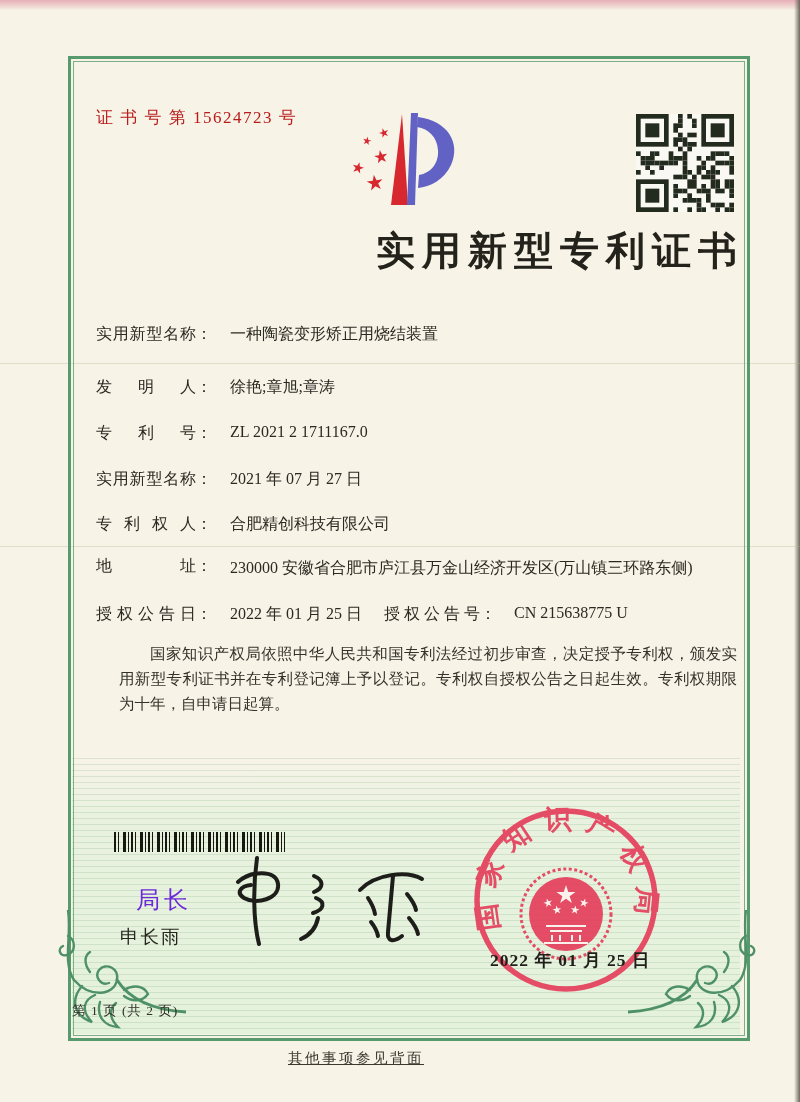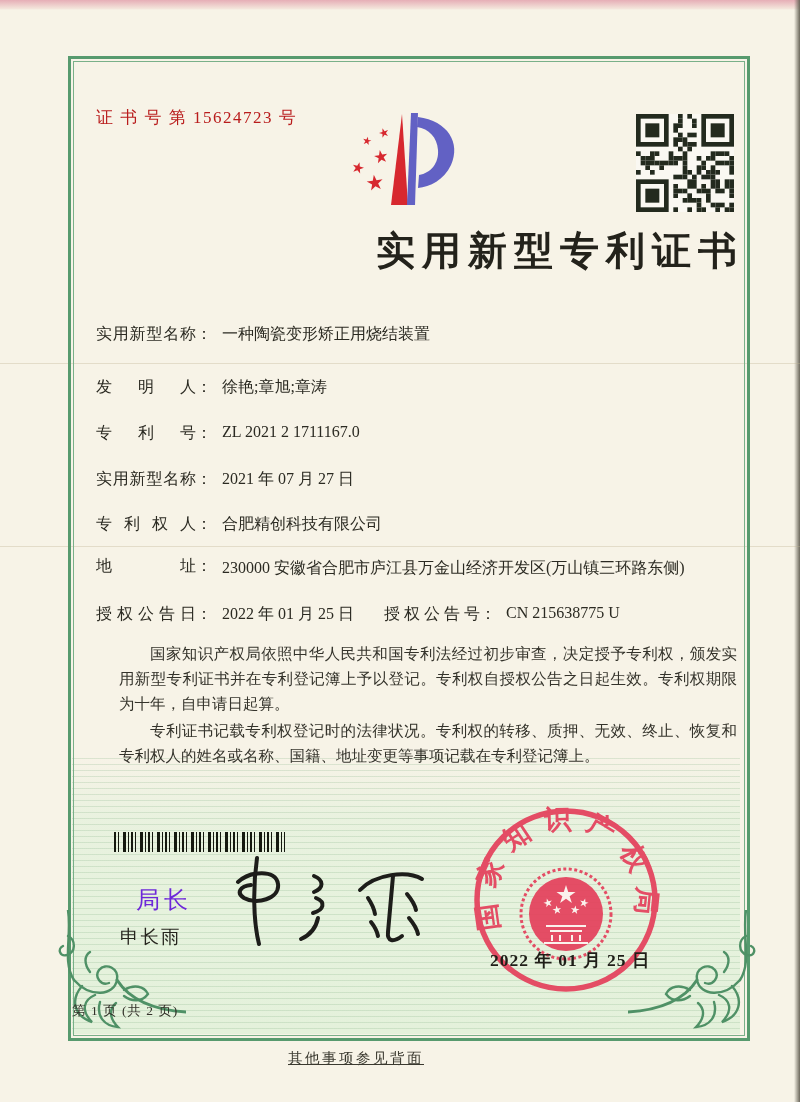--- a/index.html
+++ b/index.html
@@ -28,21 +28,21 @@
       linear-gradient(180deg,rgba(228,241,220,0) 0,rgba(228,241,220,.75) 22%,#e6f2dd 55%,#e4f1db 100%);}
 
   .txt{position:absolute;white-space:nowrap;}
   .cert-no{left:96px;top:106px;font-size:17px;letter-spacing:1.5px;color:#b91c1c;}
   .title{left:72px;top:224px;width:672px;text-align:right;font-size:39px;
     font-weight:600;letter-spacing:7px;color:#23221b;white-space:nowrap;}
 
   .frow{position:absolute;left:96px;font-size:16px;color:#2b2a22;}
   .flabel{display:inline-block;width:100px;text-align:justify;text-align-last:justify;vertical-align:top;}
   .fcolon{display:inline-block;width:10px;vertical-align:top;}
-  .fval{display:inline-block;margin-left:16px;vertical-align:top;white-space:nowrap;}
+  .fval{display:inline-block;margin-left:24px;vertical-align:top;white-space:nowrap;}
   .fval.wrap{white-space:normal;width:496px;line-height:1.5;}
   .frow2{position:absolute;left:384px;font-size:16px;}
   .flabel2{display:inline-block;width:96px;text-align:justify;text-align-last:justify;vertical-align:top;}
 
   .paras{position:absolute;left:95px;top:641px;width:618px;font-size:15.5px;
     line-height:1.62;text-align:justify;color:#34332b;margin-left:24px;}
   .paras p{margin:0 0 2px 0;text-indent:2em;}
 
   .barcode{position:absolute;left:114px;top:832px;width:171px;height:20px;
     background:repeating-linear-gradient(90deg,
@@ -273,21 +273,20 @@
 </div>
 <div class="frow" style="top:604px">
   <span class="flabel">授权公告日</span><span class="fcolon">：</span><span class="fval">2022 年 01 月 25 日</span>
 </div>
 <div class="frow2" style="top:604px">
   <span class="flabel2">授权公告号</span><span class="fcolon">：</span><span class="fval">CN 215638775 U</span>
 </div>
 
 <div class="paras">
   <p>国家知识产权局依照中华人民共和国专利法经过初步审查，决定授予专利权，颁发实用新型专利证书并在专利登记簿上予以登记。专利权自授权公告之日起生效。专利权期限为十年，自申请日起算。</p>
-  <p>专利证书记载专利权登记时的法律状况。专利权的转移、质押、无效、终止、恢复和专利权人的姓名或名称、国籍、地址变更等事项记载在专利登记簿上。</p>
 </div>
 
 <div class="barcode"></div>
 
 <div class="txt sig-title">局长</div>
 <div class="txt sig-name">申长雨</div>
 <svg class="autograph" width="232" height="112" viewBox="0 0 232 112" fill="none" stroke="#1d1d1a" stroke-width="4" stroke-linecap="round">
   <path d="M47,12 C43,40 43,74 49,98"></path>
   <path d="M28,36 C40,25 66,23 68,38 C70,53 46,59 34,52 C26,47 30,40 41,39"></path>
   <path d="M104,30 C114,34 114,42 104,46"></path>

